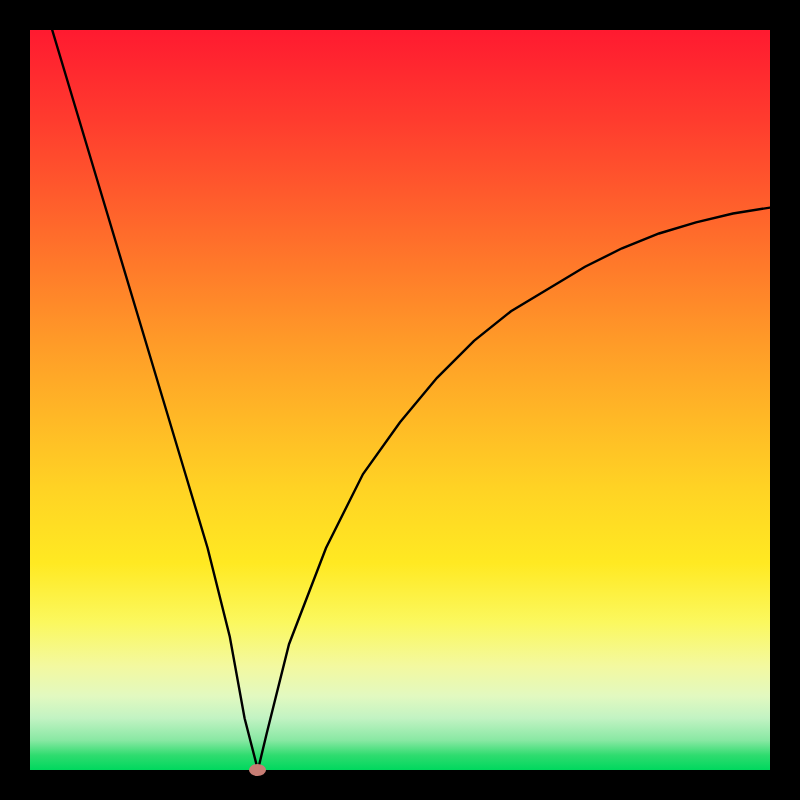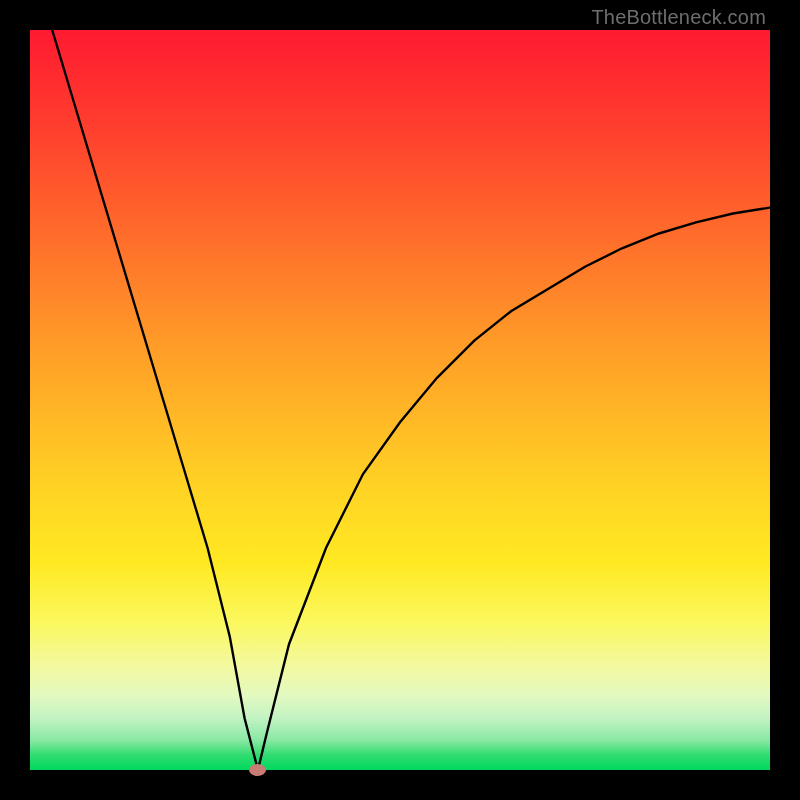--- a/index.html
+++ b/index.html
@@ -60,20 +60,19 @@
     width: 17px;
     height: 12px;
     border-radius: 50%;
     background: #c77d74;
   }
 </style>
 </head>
 <body>
 
 <div class="frame">
-  <div class="watermark">TheBottleneck.com</div>
   <div class="plot-area">
     <svg class="curve-svg" viewBox="0 0 740 740">
       <path class="curve-path" d="M22.20 0.00 L44.40 74.00 L66.60 148.00 L88.80 222.00 L111.00 296.00 L133.20 370.00 L155.40 444.00 L177.60 518.00 L199.80 606.80 L214.60 688.20 L227.92 740.00 L236.80 703.00 L259.00 614.20 L296.00 518.00 L333.00 444.00 L370.00 392.20 L407.00 347.80 L444.00 310.80 L481.00 281.20 L518.00 259.00 L555.00 236.80 L592.00 218.30 L629.00 203.50 L666.00 192.40 L703.00 183.52 L740.00 177.60"></path>
     </svg>
     <div class="marker" style="left: 219.42px; top: 734px; background: rgb(199, 125, 116);"></div>
   </div>
 </div>
 
 </body></html>

